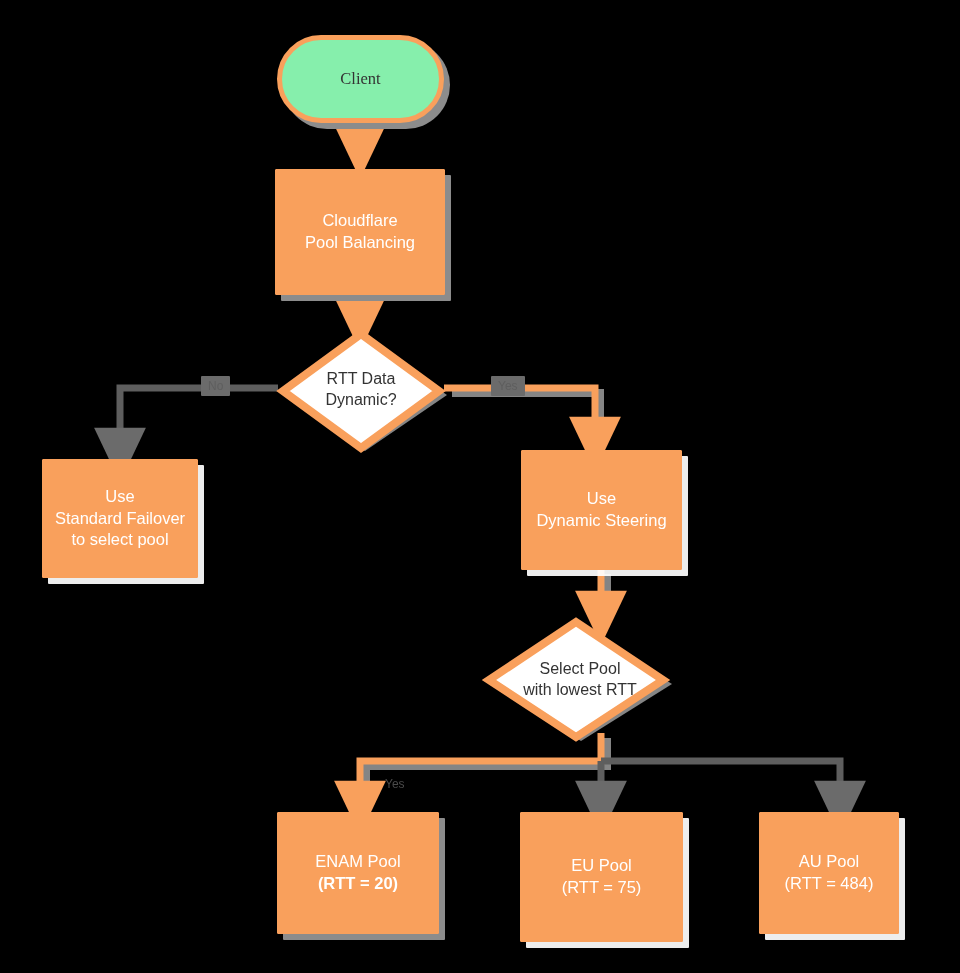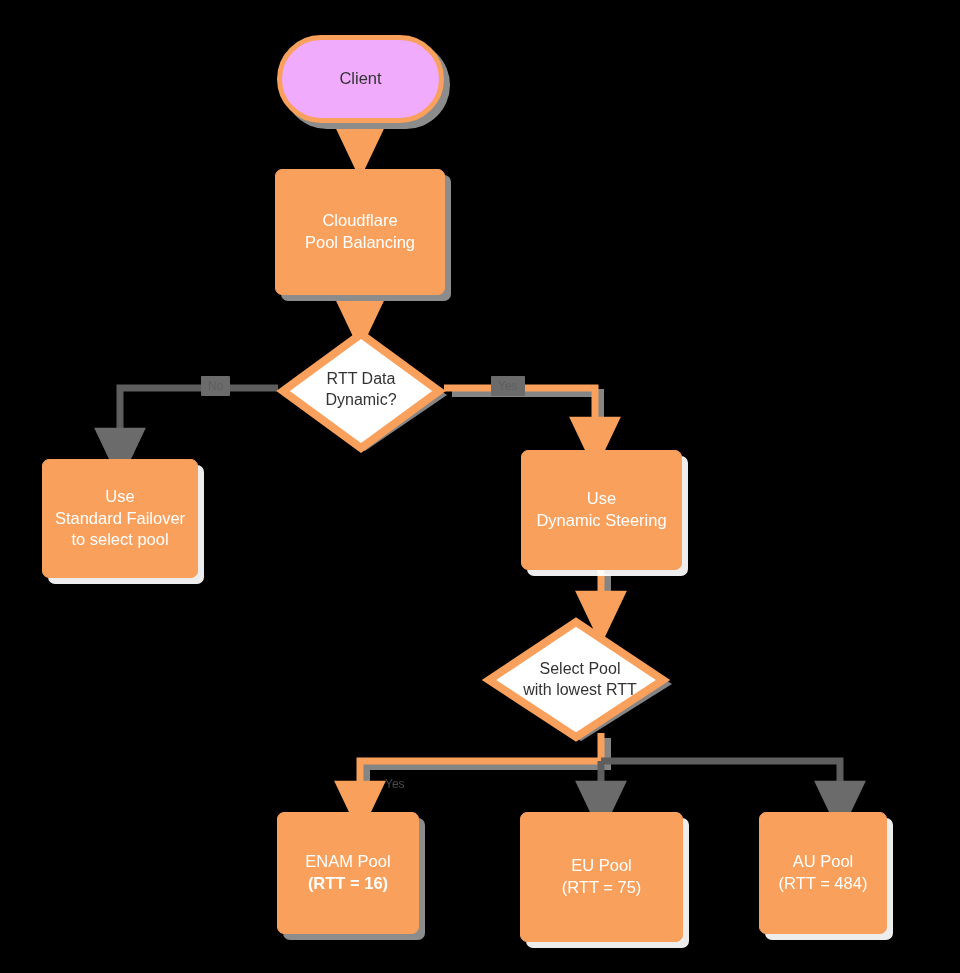--- a/index.html
+++ b/index.html
@@ -33,35 +33,36 @@
     display: flex;
     align-items: center;
     justify-content: center;
     text-align: center;
     line-height: 1.32;
     z-index: 3;
   }
   .node-process {
     background: #F9A05C;
     border: 1px solid #F9A05C;
-    border-radius: 7px;
+    border-radius: 1px;
     color: #FFFFFF;
     font-size: 16.5px;
     box-shadow: 6px 6px 0 0 rgba(255,255,255,0.93);
   }
   .node-process-shadowgray {
     box-shadow: 6px 6px 0 0 #8C8C8C;
   }
   .node-stadium {
-    background: #f0abfc;
+    background: #86efac;
     border: 5px solid #F9A05C;
     border-radius: 999px;
     color: #333333;
     font-size: 16.5px;
     box-shadow: 6px 6px 0 0 #8C8C8C;
+    font-family: Liberation Serif, serif;
   }
   .node-decision-wrap {
     position: absolute;
     z-index: 3;
   }
   .node-decision-wrap svg {
     position: absolute;
     left: 0;
     top: 0;
     overflow: visible;
@@ -178,35 +179,35 @@
       <polygon points="90,4 177,62 90,119 3,62" fill="#FFFFFF" stroke="#F9A05C" stroke-width="8"></polygon>
     </svg>
     <div class="node-decision-label">
       <div>
         <span class="txt-line">Select Pool</span>
         <span class="txt-line">with lowest RTT</span>
       </div>
     </div>
   </div>
 
-  <div class="node node-process node-process-shadowgray" style="left:277px; top:812px; width:142px; height:122px;">
+  <div class="node node-process node-process-shadowgray" style="left:277px; top:812px; width:162px; height:122px;">
     <div>
       <span class="txt-line">ENAM Pool</span>
-      <span class="txt-line bold-line">(RTT = 16)</span>
+      <span class="txt-line bold-line">(RTT = 20)</span>
     </div>
   </div>
 
   <div class="node node-process" style="left:520px; top:812px; width:163px; height:130px;">
     <div>
       <span class="txt-line">EU Pool</span>
       <span class="txt-line">(RTT = 75)</span>
     </div>
   </div>
 
-  <div class="node node-process" style="left:759px; top:812px; width:128px; height:122px;">
+  <div class="node node-process" style="left:759px; top:812px; width:140px; height:122px;">
     <div>
       <span class="txt-line">AU Pool</span>
       <span class="txt-line">(RTT = 484)</span>
     </div>
   </div>
 
   <div class="edge-label" style="left:201px; top:376px;">
     <span>No</span>
   </div>
 

